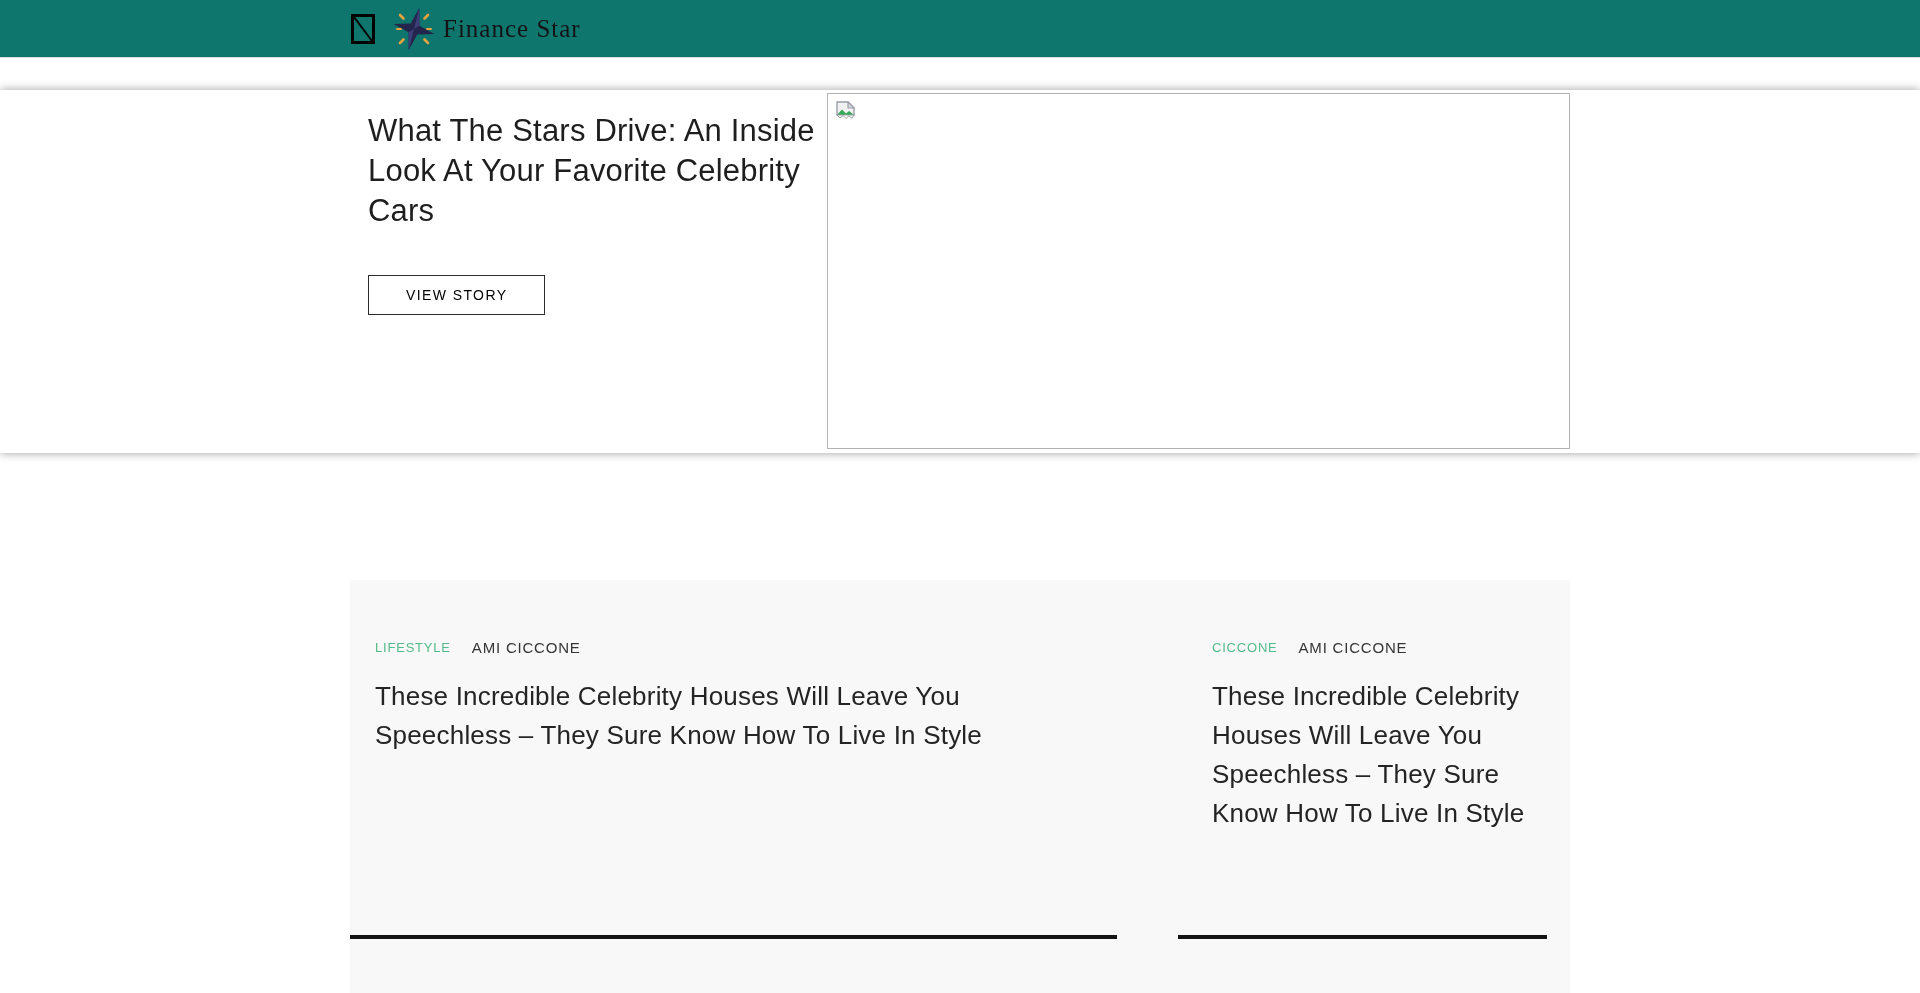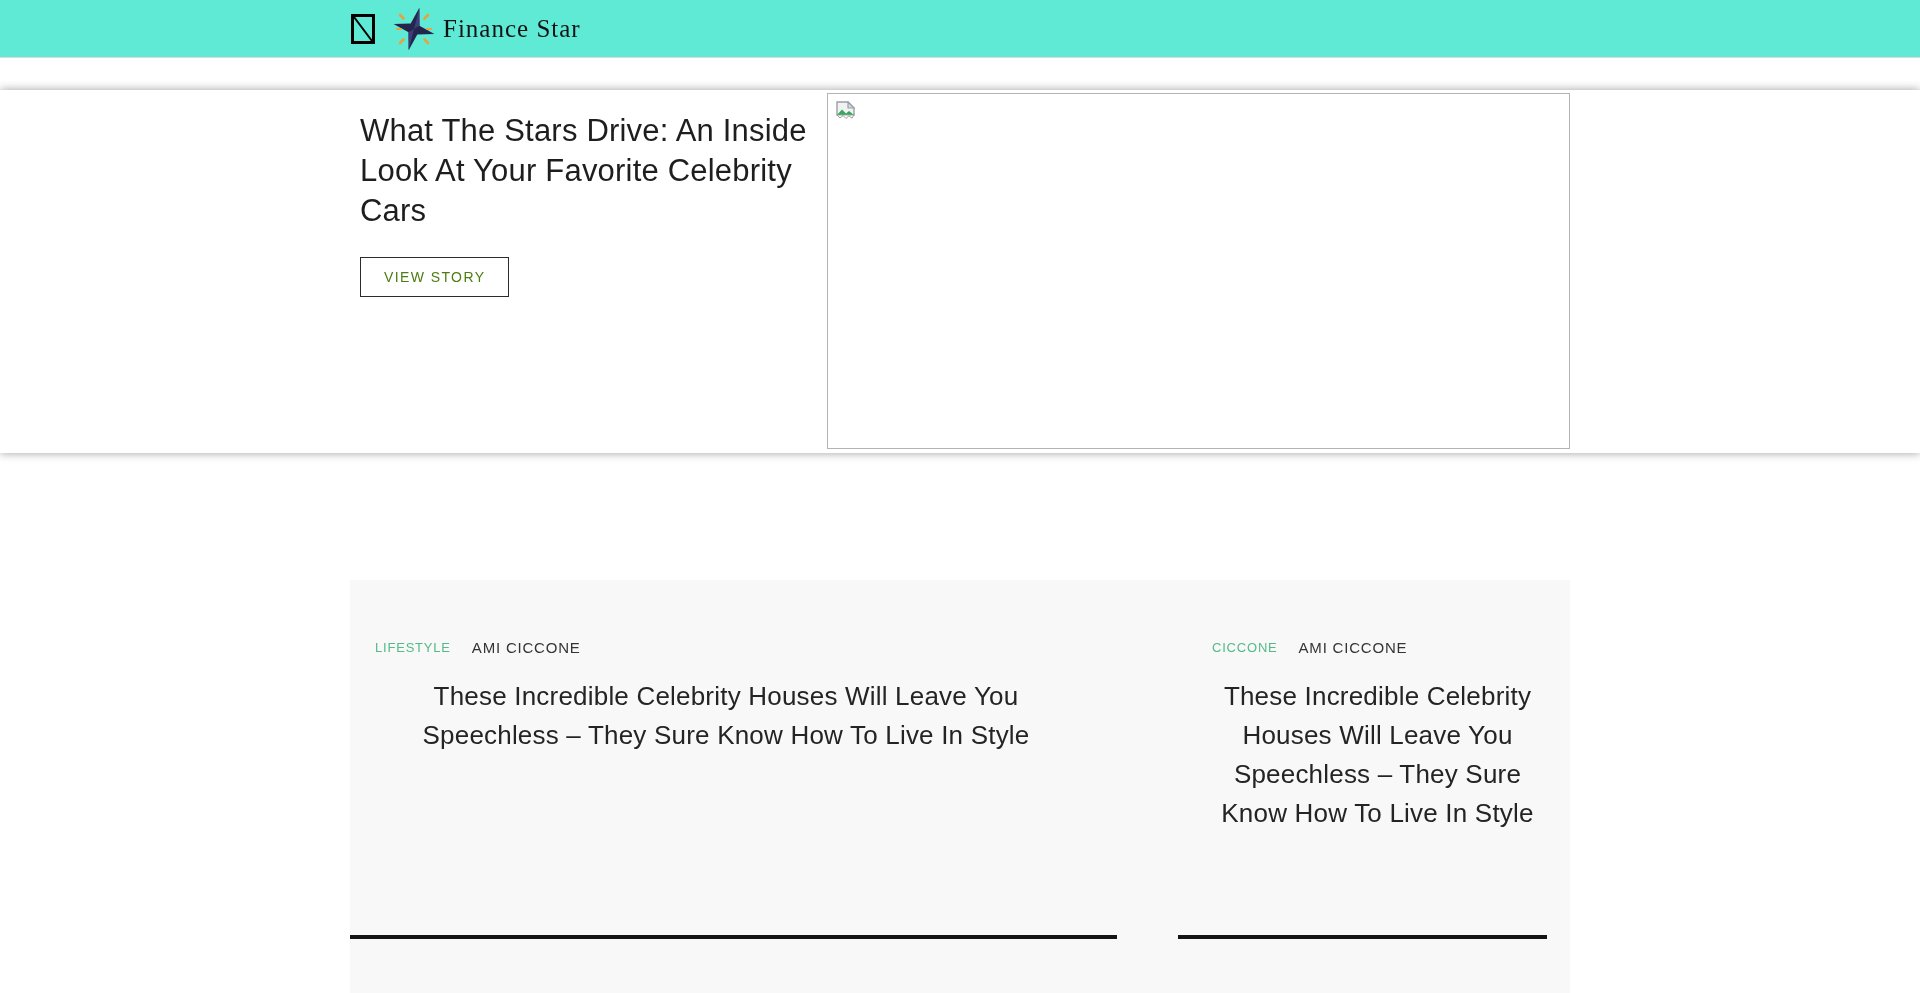--- a/index.html
+++ b/index.html
@@ -8,21 +8,21 @@
     font-family: "Liberation Sans", sans-serif;
     background: #ffffff;
     position: relative;
     overflow: hidden;
     color: #222;
   }
 
   
   .site-header {
     position: absolute; top: 0; left: 0; width: 1920px; height: 58px;
-    background: #5eead4;
+    background: #0f766e;
     border-bottom: 1px solid #dcdcdc;
     display: flex; align-items: center;
     padding-left: 351px;
   }
   .broken-img-box { width: 24px; height: 30px; display: block; }
   .logo-link {
     display: flex; align-items: center; gap: 7px;
     margin-left: 17px; cursor: pointer; text-decoration: none;
   }
   .logo-star { width: 44px; height: 46px; display: block; }
@@ -30,45 +30,44 @@
     font-family: "Liberation Serif", serif;
     font-size: 25px; color: #131316; letter-spacing: 1px; font-weight: 400;
   }
 
   
   .hero {
     position: absolute; top: 90px; left: 0; width: 1920px; height: 363px;
     background: #fff;
     box-shadow: 0 0 9px rgba(0,0,0,0.38);
   }
-  .hero-copy { position: absolute; left: 360px; top: 21px; width: 450px; }
+  .hero-copy { position: absolute; left: 368px; top: 21px; width: 450px; }
   .hero-title {
     font-size: 31px; line-height: 40px; font-weight: 400;
     color: #1e1e1e; letter-spacing: 0.2px;
   }
   .view-story-btn {
-    display: inline-block; margin-top: 26px;
-    padding: 11px 23px;
+    display: inline-block; margin-top: 44px;
+    padding: 11px 37px;
     background: #fff; border: 1px solid #2b2b2b;
-    font-size: 14px; letter-spacing: 1.4px; color: #4d7c0f;
+    font-size: 14px; letter-spacing: 1.4px; color: #000000;
     cursor: pointer; font-family: "Liberation Sans", sans-serif;
   }
   .hero-image {
     position: absolute; left: 827px; top: 3px; width: 743px; height: 356px;
     background: #fff; border: 1px solid #b3b3b3;
   }
   .hero-image .broken-thumb { position: absolute; left: 7px; top: 7px; width: 21px; height: 21px; }
 
   
   .article-panel {
     position: absolute; left: 350px; top: 580px; width: 1220px; height: 413px;
     background: #f8f8f8;
     display: flex; gap: 61px;
     padding-right: 23px;
-    text-align: center;
   }
   .article-card {
     height: 359px;
     border-bottom: 4px solid #141414;
     padding-top: 59px;
   }
   .card-left  { width: 767px; padding-left: 25px; padding-right: 40px; }
   .card-right { width: 369px; padding-left: 34px; padding-right: 4px; }
   .card-meta { display: flex; align-items: center; gap: 21px; }
   .card-category {

